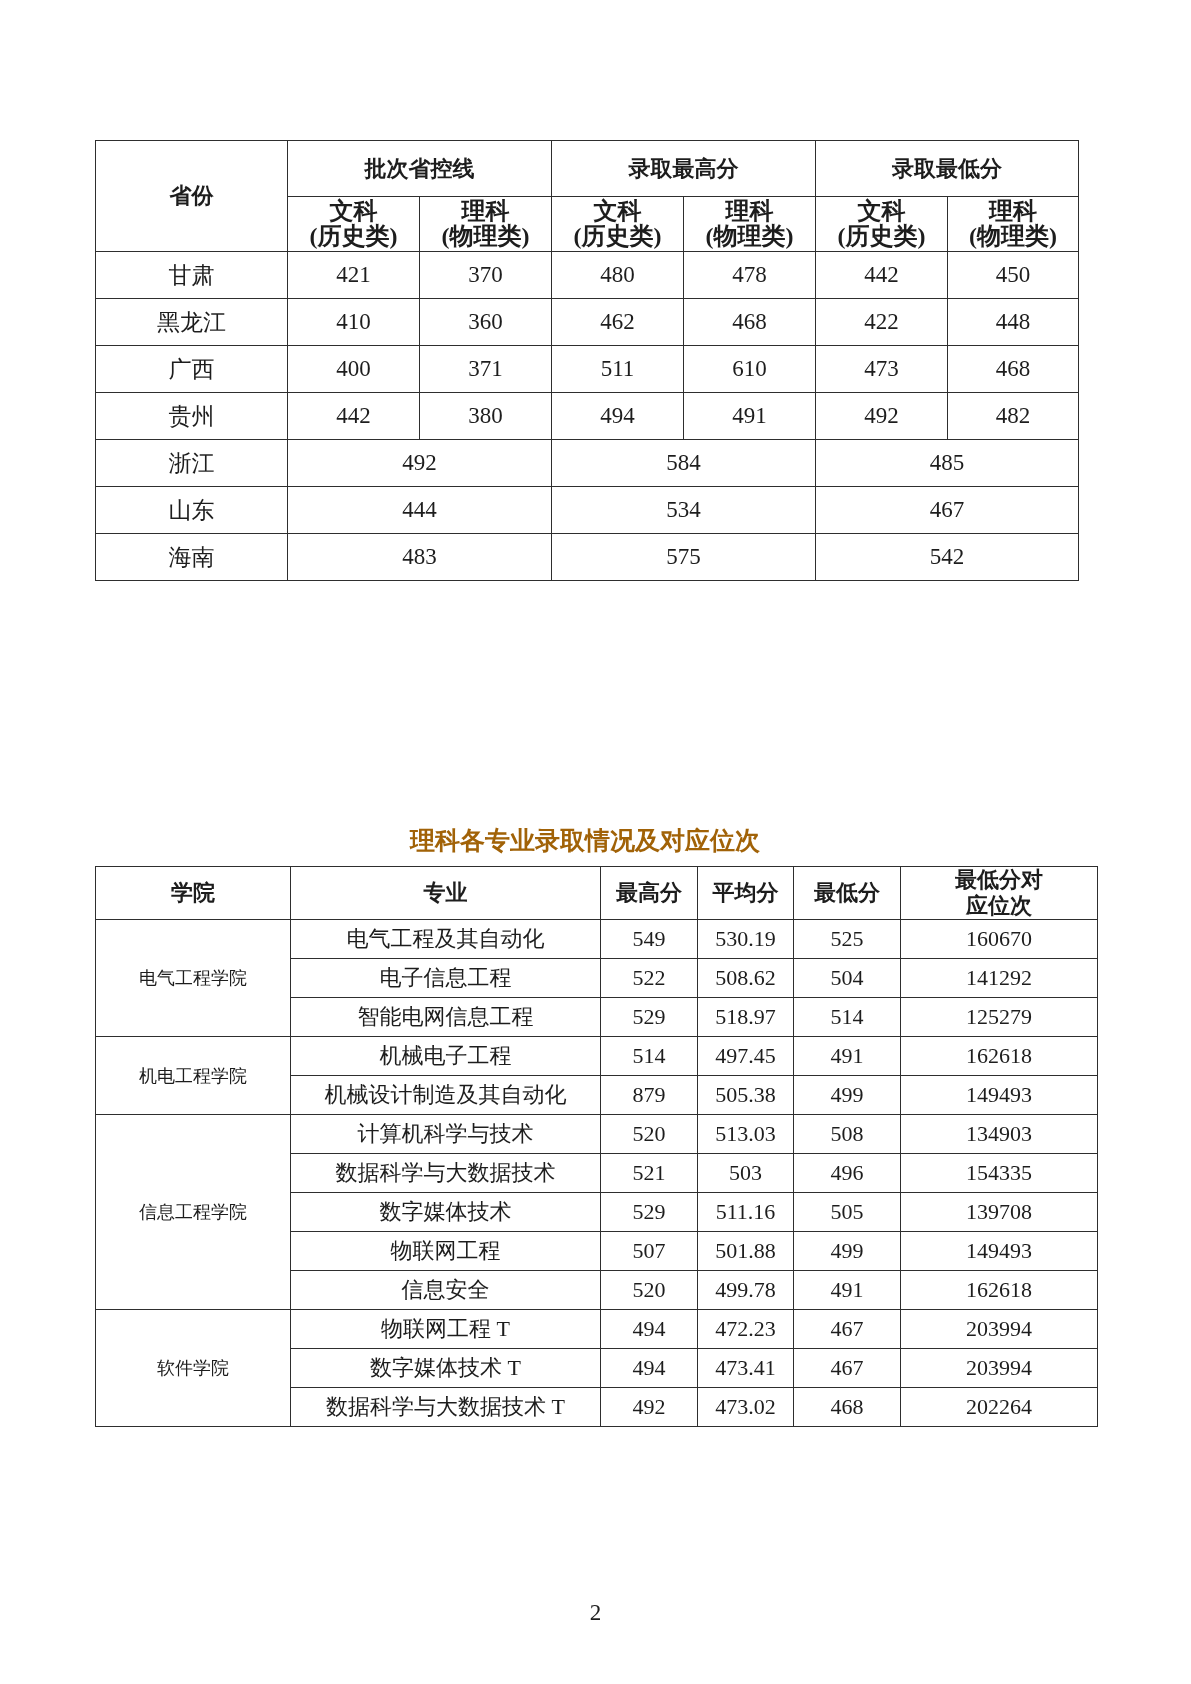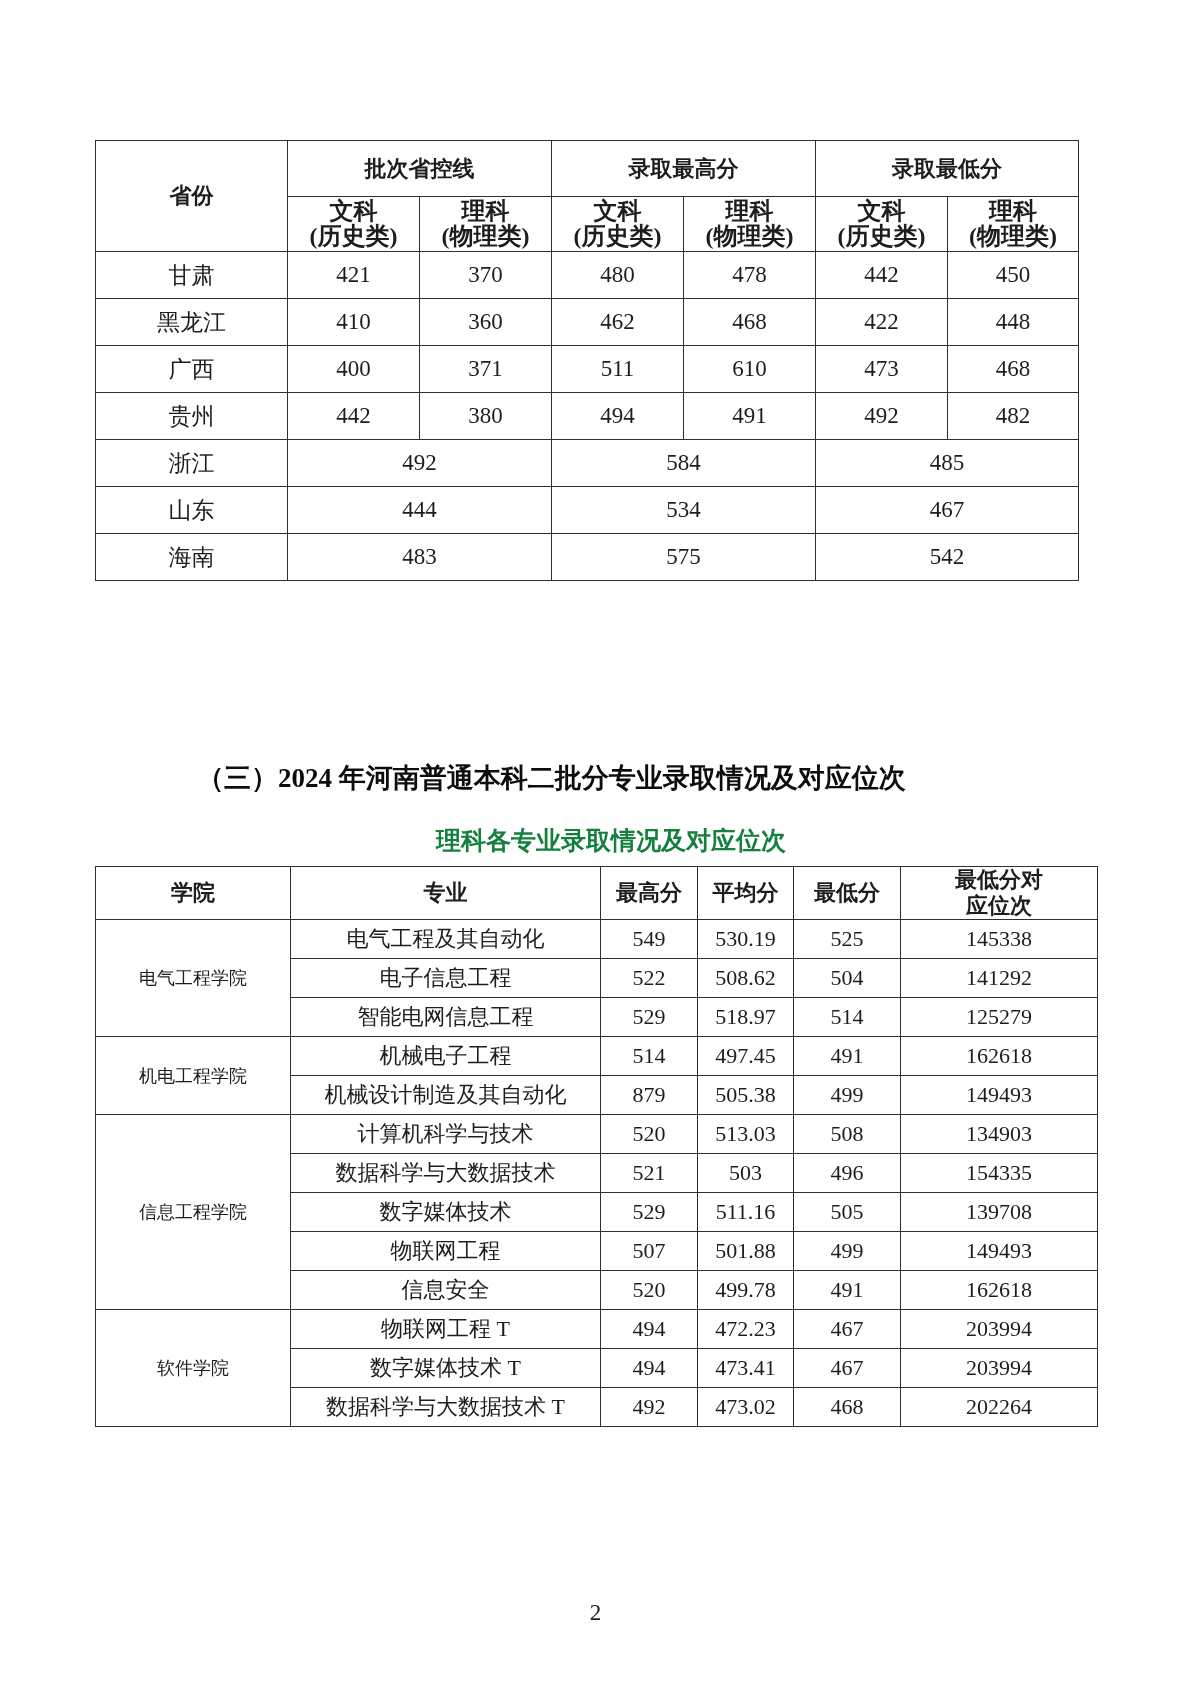--- a/index.html
+++ b/index.html
@@ -30,22 +30,22 @@
   .notes { position:absolute; left:181px; top:580px; font-size:25px; line-height:45px; color:#161616; }
   .notes .note-line { white-space:nowrap; }
   .notes .indent { margin-left:50px; }
 
   
   .heading {
     position:absolute; left:197px; top:760px;
     font-size:27px; font-weight:bold; color:#0d0d0d; white-space:nowrap;
   }
   .subheading {
-    position:absolute; left:110px; top:824px; width:1002px;
-    text-align:center; font-size:25px; font-weight:bold; color:#15803d;
+    position:absolute; left:84px; top:824px; width:1002px;
+    text-align:center; font-size:25px; font-weight:bold; color:#a16207;
   }
 
   
   .t2 { position:absolute; left:95px; top:866px; width:1002px; font-size:22px; }
   .t2 tr.h { height:50px; }
   .t2 tr.data { height:39px; }
   .t2 th { font-weight:bold; font-size:22px; }
   .t2 th .sub-line { line-height:26px; }
   .t2 td.college { font-size:18px; }
 
@@ -156,21 +156,20 @@
       <tr class="data">
         <td>海南</td>
         <td colspan="2">483</td>
         <td colspan="2">575</td>
         <td colspan="2">542</td>
       </tr>
     </tbody>
   </table>
 
 
-  <div class="heading">（三）2024 年河南普通本科二批分专业录取情况及对应位次</div>
   <div class="subheading">理科各专业录取情况及对应位次</div>
 
   <table class="t2">
     <colgroup>
       <col style="width:195px">
         <col style="width:310px">
       <col style="width:97px">
         <col style="width:96px">
       <col style="width:107px">
         <col style="width:197px">
@@ -187,21 +186,21 @@
             <div class="sub-line">应位次</div>
           </th>
       </tr>
 
       <tr class="data">
         <td rowspan="3" class="college">电气工程学院</td>
         <td>电气工程及其自动化</td>
         <td>549</td>
         <td>530.19</td>
         <td>525</td>
-        <td>145338</td>
+        <td>160670</td>
       </tr>
       <tr class="data">
         <td>电子信息工程</td>
         <td>522</td>
         <td>508.62</td>
         <td>504</td>
         <td>141292</td>
       </tr>
       <tr class="data">
         <td>智能电网信息工程</td>

